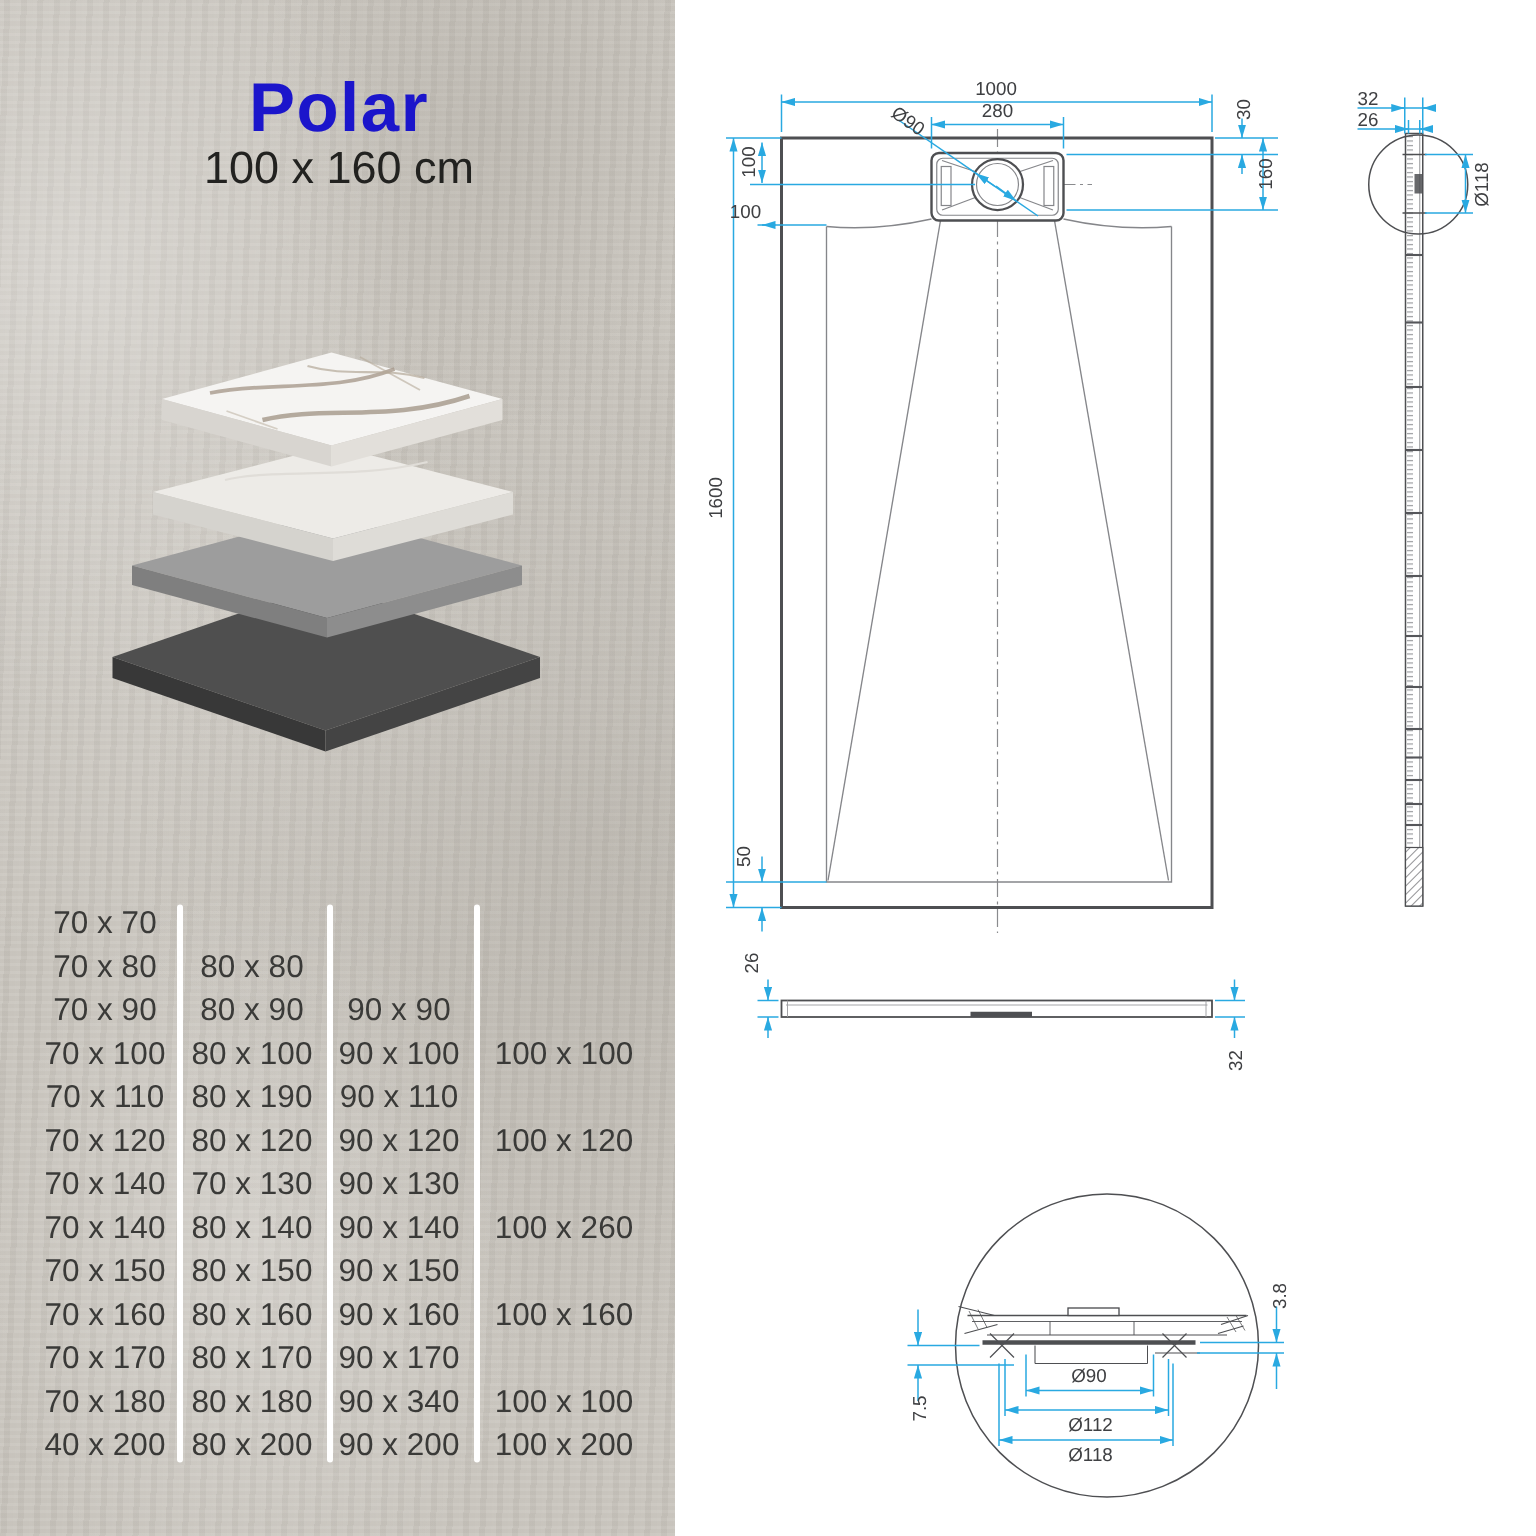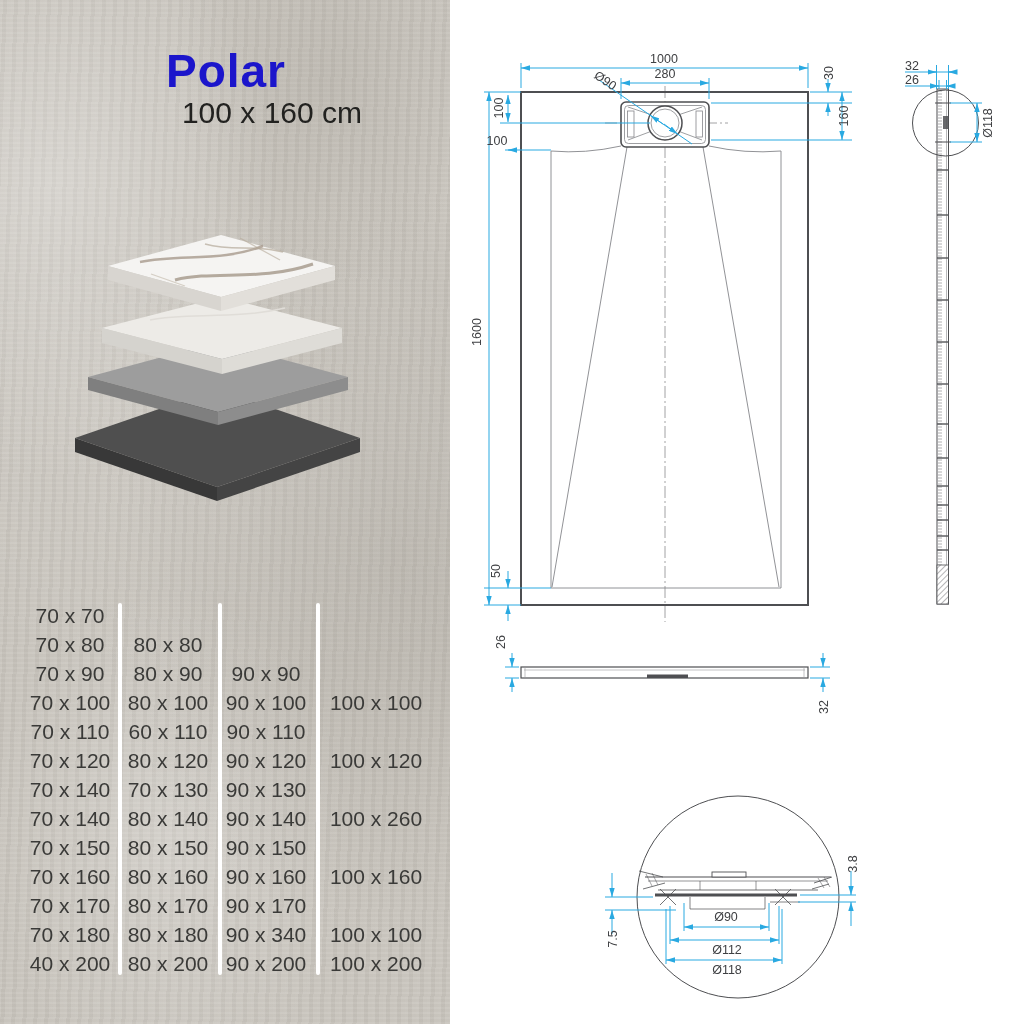--- a/index.html
+++ b/index.html
@@ -12,21 +12,21 @@
       radial-gradient(ellipse 320px 420px at 12% 18%, rgba(255,255,255,.28), transparent 70%),
       radial-gradient(ellipse 420px 520px at 88% 55%, rgba(118,112,102,.16), transparent 72%),
       radial-gradient(ellipse 260px 360px at 38% 82%, rgba(255,255,255,.20), transparent 70%),
       radial-gradient(ellipse 220px 300px at 72% 8%, rgba(128,122,112,.14), transparent 70%),
       radial-gradient(ellipse 500px 300px at 50% 45%, rgba(255,255,255,.10), transparent 75%),
       repeating-linear-gradient(92deg, rgba(255,255,255,.05) 0 3px, rgba(92,86,76,.045) 3px 7px, rgba(255,255,255,.035) 7px 11px),
       repeating-linear-gradient(0deg, rgba(255,255,255,.03) 0 2px, rgba(100,95,85,.03) 2px 5px);}
   .title{position:absolute;left:0;top:44px;width:452px;text-align:center;
          font-size:46px;font-weight:600;letter-spacing:1px;color:#1b15cb;}
   .subtitle{position:absolute;left:0;top:96px;width:452px;text-align:center;
-         font-size:30px;font-weight:400;color:#222220;padding-left:46px;}
+         font-size:30px;font-weight:400;color:#222220;}
   .layers{position:absolute;left:55px;top:222px;width:330px;height:300px;}
   
   .table{position:absolute;left:0;top:601px;width:438px;height:377px;}
   .col{position:absolute;top:0;height:377px;}
   .cell{display:block;height:29px;line-height:29px;text-align:center;
         font-size:21px;color:#3a3a38;white-space:nowrap;}
   .sep{position:absolute;top:2px;width:4px;height:372px;background:#ffffff;border-radius:2px;}
   
   .drawing{position:absolute;left:450px;top:0;width:574px;height:1024px;background:#ffffff;}
   text{fill:#3f4043;font-family:"Liberation Sans","DejaVu Sans",sans-serif;font-size:12.5px;}
@@ -88,21 +88,21 @@
         <span class="cell">70 x 170</span>
         <span class="cell">70 x 180</span>
         <span class="cell">40 x 200</span>
       </div>
       <div class="sep" style="left:118px"></div>
       <div class="col" style="left:126px;width:84px">
         <span class="cell"></span>
         <span class="cell">80 x 80</span>
         <span class="cell">80 x 90</span>
         <span class="cell">80 x 100</span>
-        <span class="cell">60 x 110</span>
+        <span class="cell">80 x 190</span>
         <span class="cell">80 x 120</span>
         <span class="cell">70 x 130</span>
         <span class="cell">80 x 140</span>
         <span class="cell">80 x 150</span>
         <span class="cell">80 x 160</span>
         <span class="cell">80 x 170</span>
         <span class="cell">80 x 180</span>
         <span class="cell">80 x 200</span>
       </div>
       <div class="sep" style="left:218px"></div>

